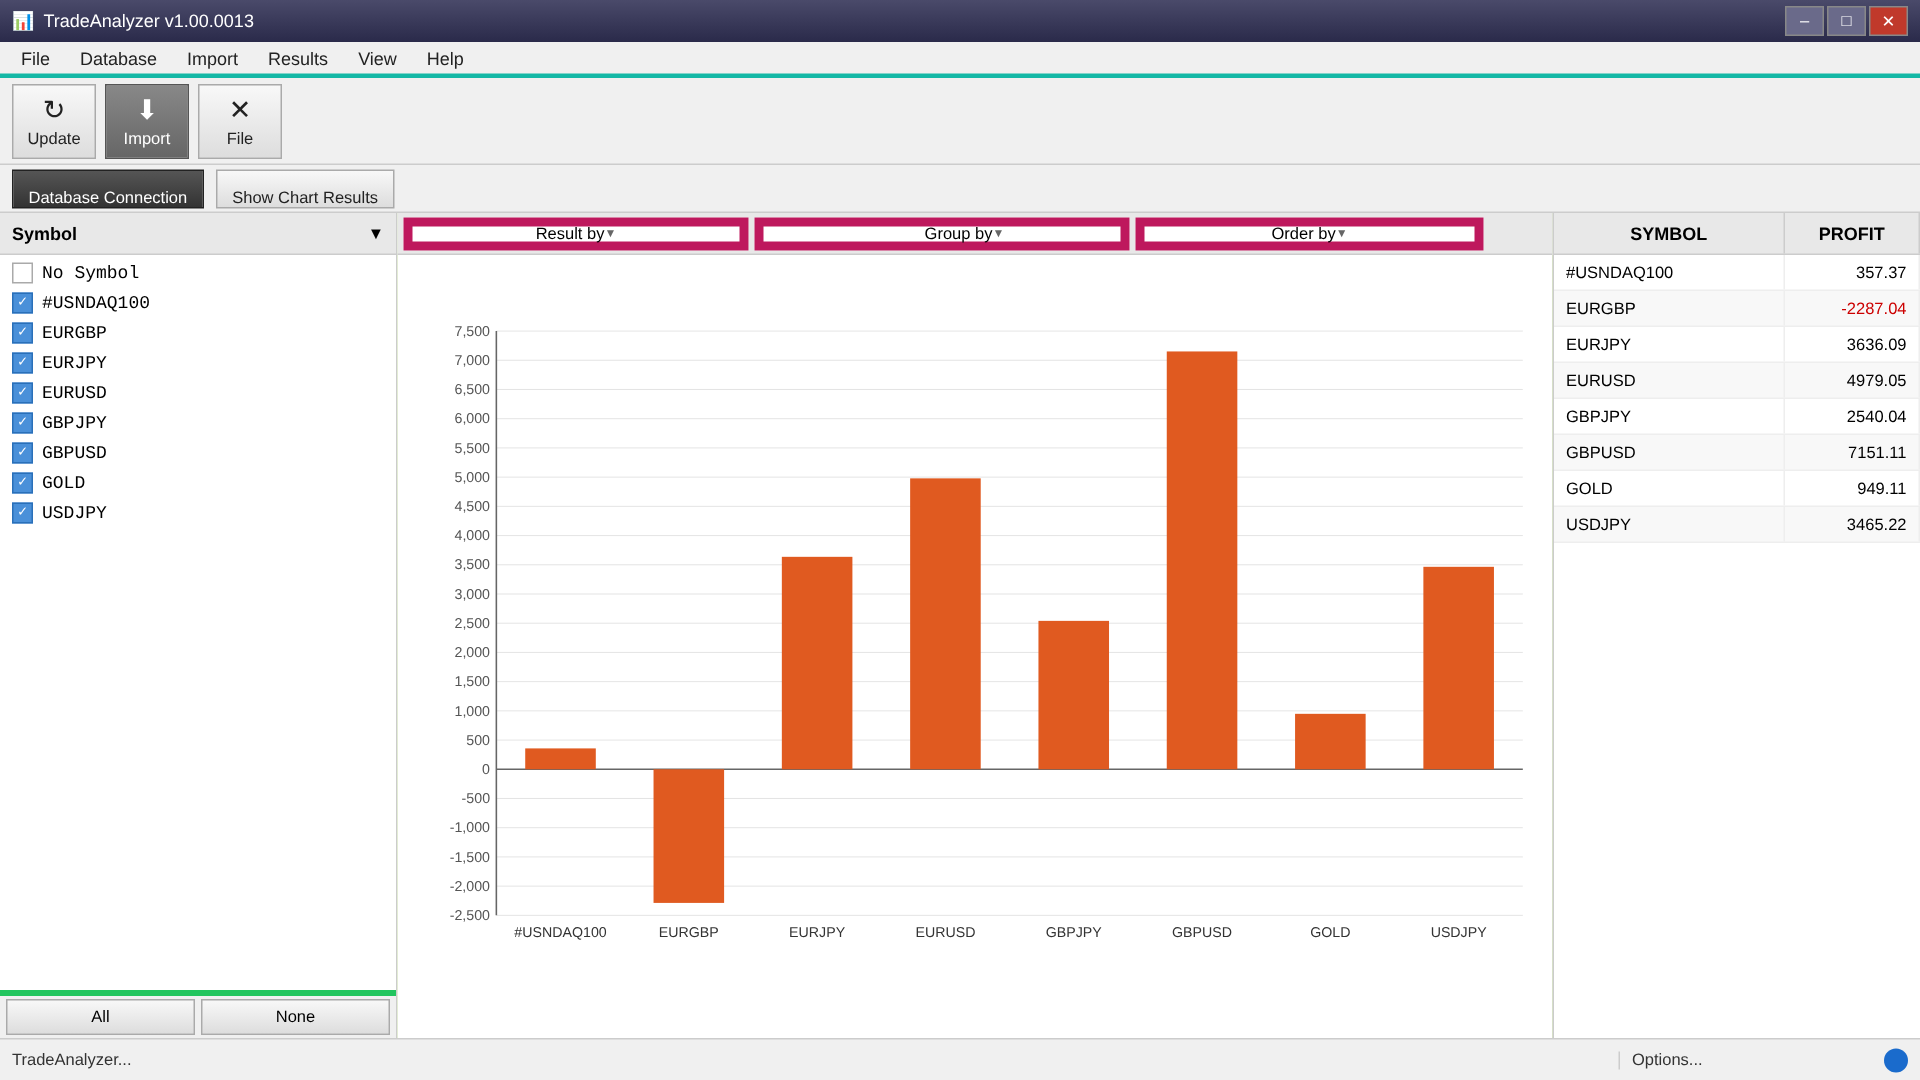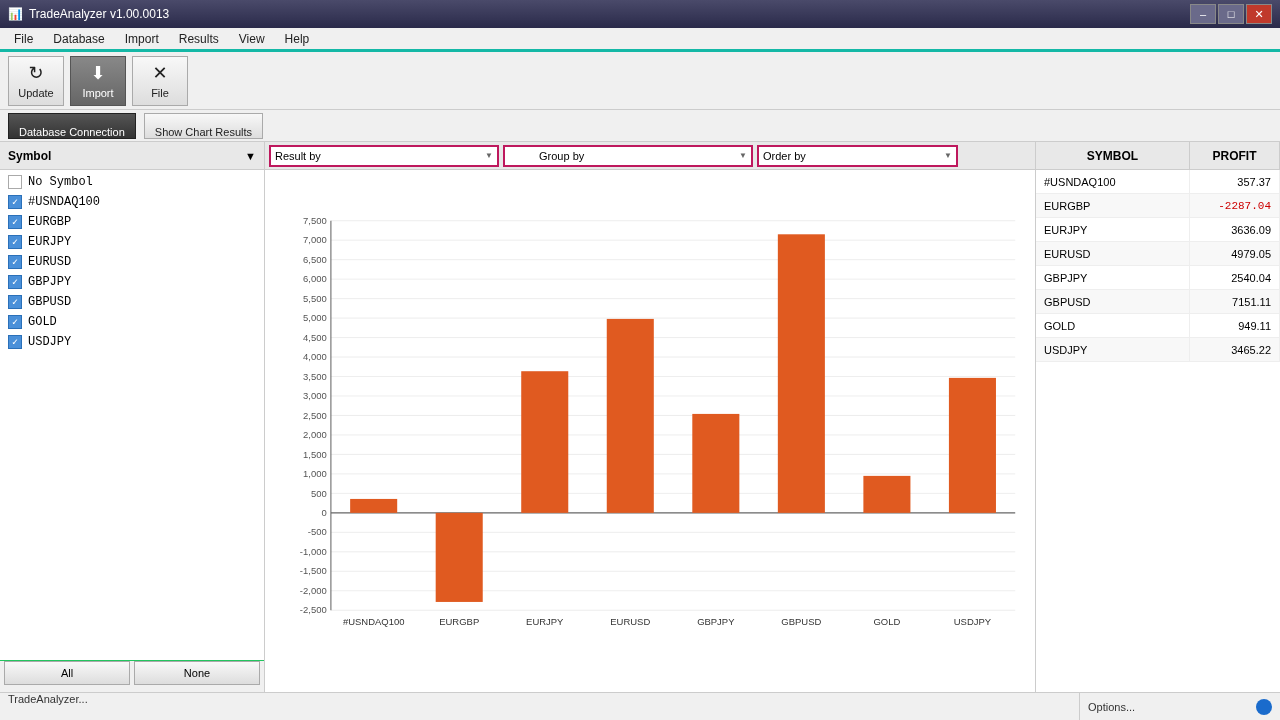--- a/index.html
+++ b/index.html
@@ -141,23 +141,24 @@
       border: 1px solid #aaa;
       background: white;
       display: flex; align-items: center; justify-content: center;
       font-size: 10px;
       flex-shrink: 0;
     }
     .symbol-check.checked { background: #4a90d9; color: white; border-color: #2a70b9; }
     .symbol-check.unchecked { background: white; }
     
     #left-panel-footer {
-      border-top: 1px solid #22c55e;
+      border-top: 4px solid #22c55e;
       height: 32px;
       display: flex;
+      align-items: center;
       padding: 0 4px;
       gap: 4px;
       background: #f0f0f0;
     }
     .footer-btn {
       flex: 1;
       height: 24px;
       background: linear-gradient(to bottom, #f8f8f8, #ddd);
       border: 1px solid #aaa;
       cursor: pointer;
@@ -175,30 +176,30 @@
       background: #e8e8e8;
       border-bottom: 1px solid #ccc;
       height: 28px;
       display: flex;
       align-items: center;
       padding: 0 4px;
       gap: 4px;
     }
     .chart-dropdown {
       height: 22px;
-      border: 2px solid #be185d;
+      border: 6px solid #be185d;
       background: white;
       font-size: 11px;
       cursor: pointer;
       padding: 0 4px;
-      display: flex; align-items: center; justify-content: space-between;
+      display: flex; align-items: center; justify-content: center;
     }
     .result-by { width: 230px; }
     .group-by { width: 250px; padding-left: 34px; }
-    .order-by { width: 201px; }
+    .order-by { width: 232px; }
     .dropdown-arrow { font-size: 8px; color: #666; }
 
     #chart-canvas-wrapper {
       flex: 1;
       padding: 8px 4px 18px 8px;
       position: relative;
     }
 
     
     #right-panel {
@@ -233,28 +234,29 @@
     .table-row:nth-child(even) { background: #f8f8f8; }
     .td {
       display: flex;
       align-items: center;
       padding: 0 8px;
       font-size: 11px;
       border-right: 1px solid #eee;
     }
     .td-symbol { flex: 1; }
     .td-profit { width: 90px; justify-content: flex-end; }
-    .negative { color: #cc0000; font-family: Liberation Mono, monospace; }
+    .negative { color: #cc0000; }
 
     
     #statusbar {
       height: 28px;
       background: #f0f0f0;
       border-top: 1px solid #ccc;
       display: flex;
+      align-items: center;
     }
     .status-left {
       flex: 1;
       padding: 0 8px;
       font-size: 11px;
       color: #333;
       border-right: 1px solid #ccc;
     }
     .status-right {
       padding: 0 8px;

